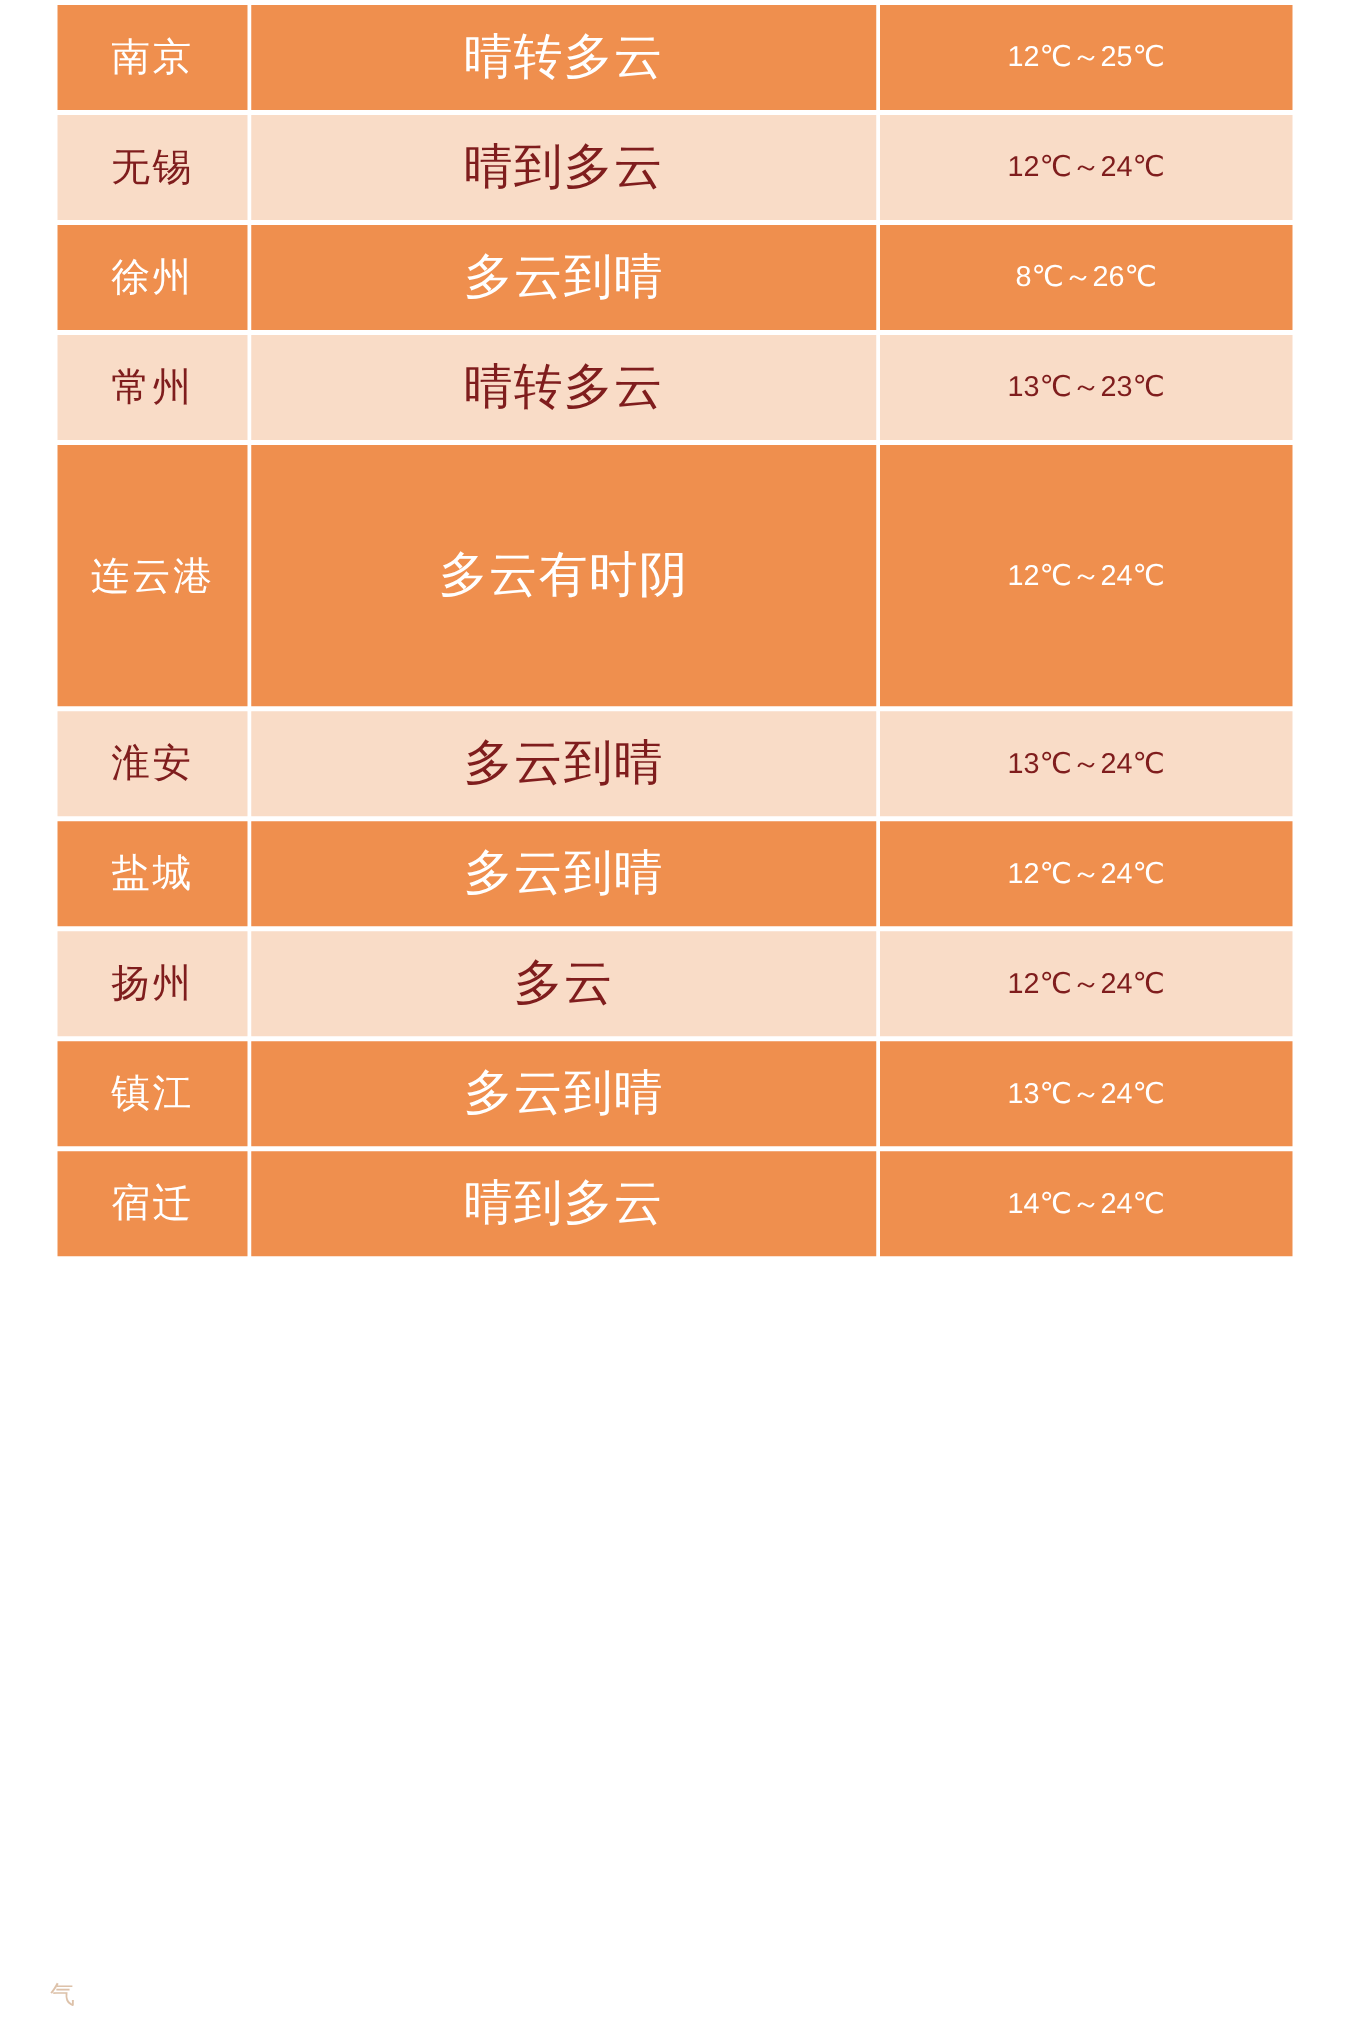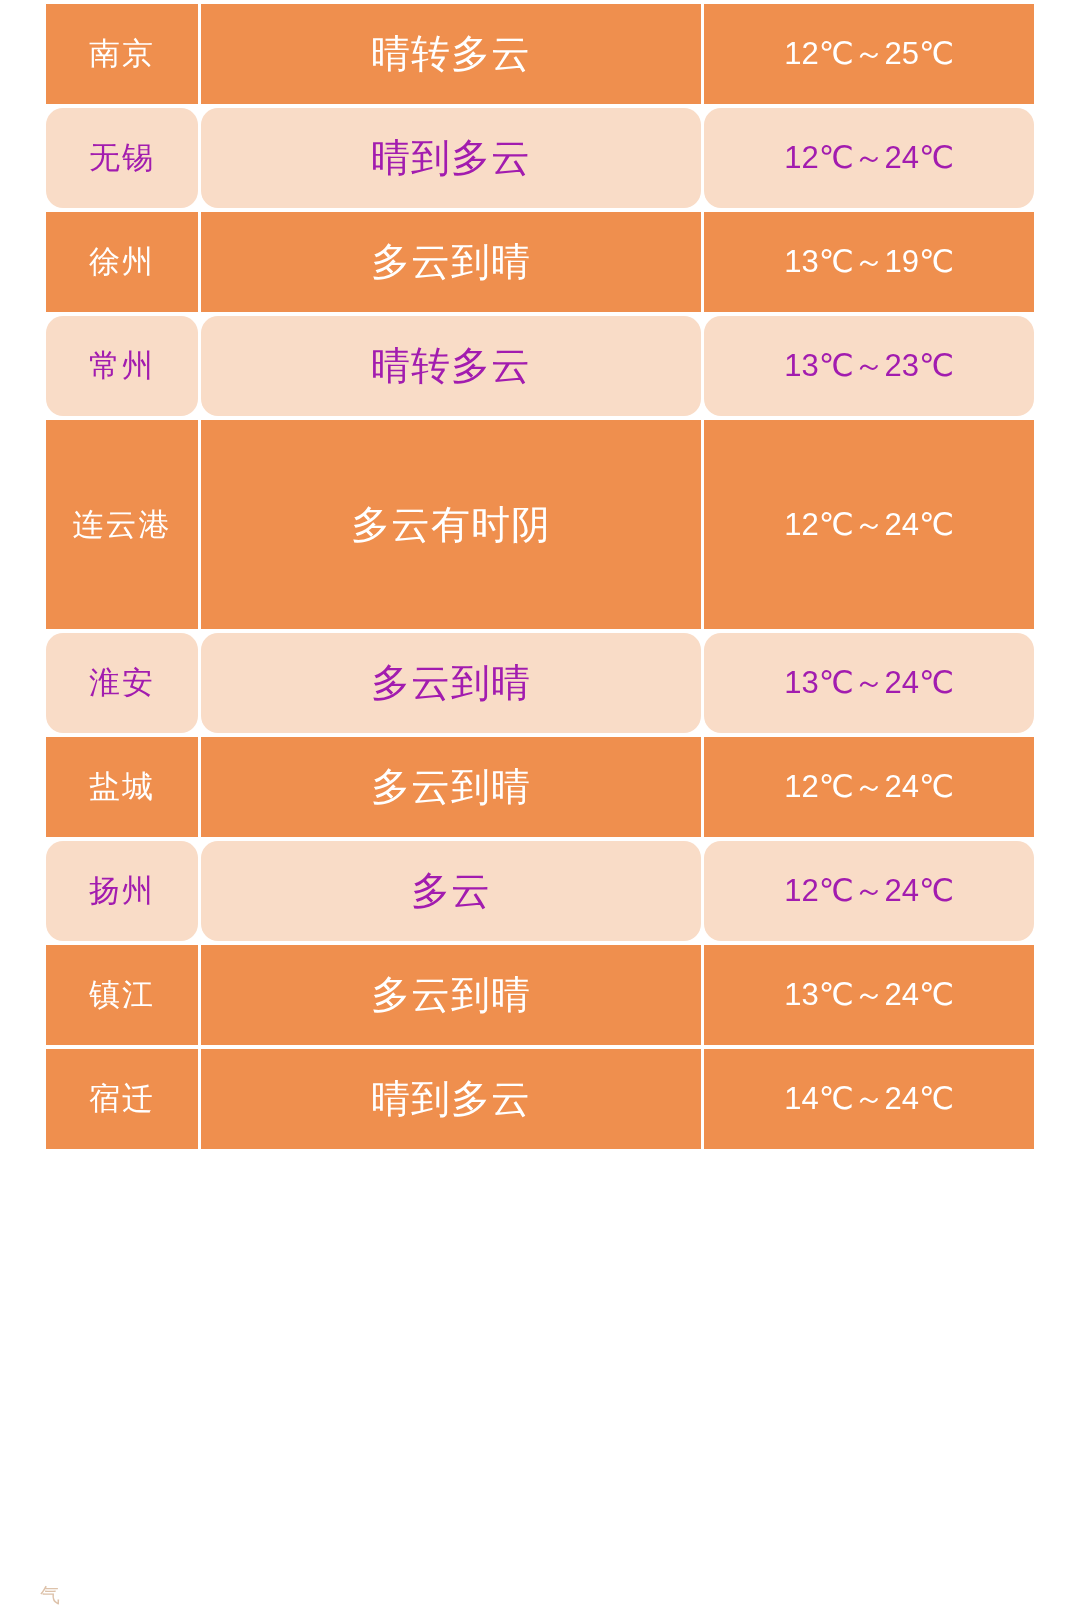--- a/index.html
+++ b/index.html
@@ -48,37 +48,36 @@
   .col-city { width: 152px; }
   .col-cond { width: 500px; }
   .col-temp { width: 330px; }
 
   tr.dark td {
     background: #ef8f4e;
     color: #ffffff;
   }
   tr.light td {
     background: #f9dcc7;
-    color: #a21caf;
-    border-radius: 17px;
+    color: #7f1d1d;
   }
   tr td.city {
     font-size: 31px;
     letter-spacing: 2px;
   }
   tr td.cond {
     font-size: 39px;
     letter-spacing: 1px;
     padding: 6px 18px;
   }
   tr td.temp {
-    font-size: 31px;
+    font-size: 23px;
     letter-spacing: 0px;
   }
-  .row-h-1 td { height: 100px; }
+  .row-h-1 td { height: 84px; }
   .row-h-2 td { height: 148px; }
   .row-h-3 td { height: 209px; }
   .city-stack {
     display: block;
     line-height: 1.26;
   }
   .watermark {
     position: absolute;
     left: 40px;
     bottom: 6px;
@@ -110,21 +109,21 @@
 
       <tr class="light row-h-1">
         <td class="city">无锡</td>
         <td class="cond">晴到多云</td>
         <td class="temp">12℃～24℃</td>
       </tr>
 
       <tr class="dark row-h-1">
         <td class="city">徐州</td>
         <td class="cond">多云到晴</td>
-        <td class="temp">13℃～19℃</td>
+        <td class="temp">8℃～26℃</td>
       </tr>
 
       <tr class="light row-h-1">
         <td class="city">常州</td>
         <td class="cond">晴转多云</td>
         <td class="temp">13℃～23℃</td>
       </tr>
 
 
 

